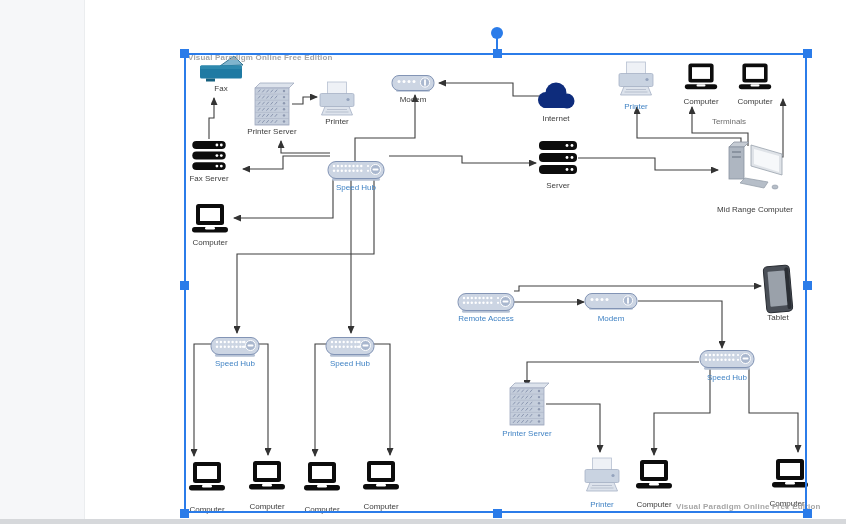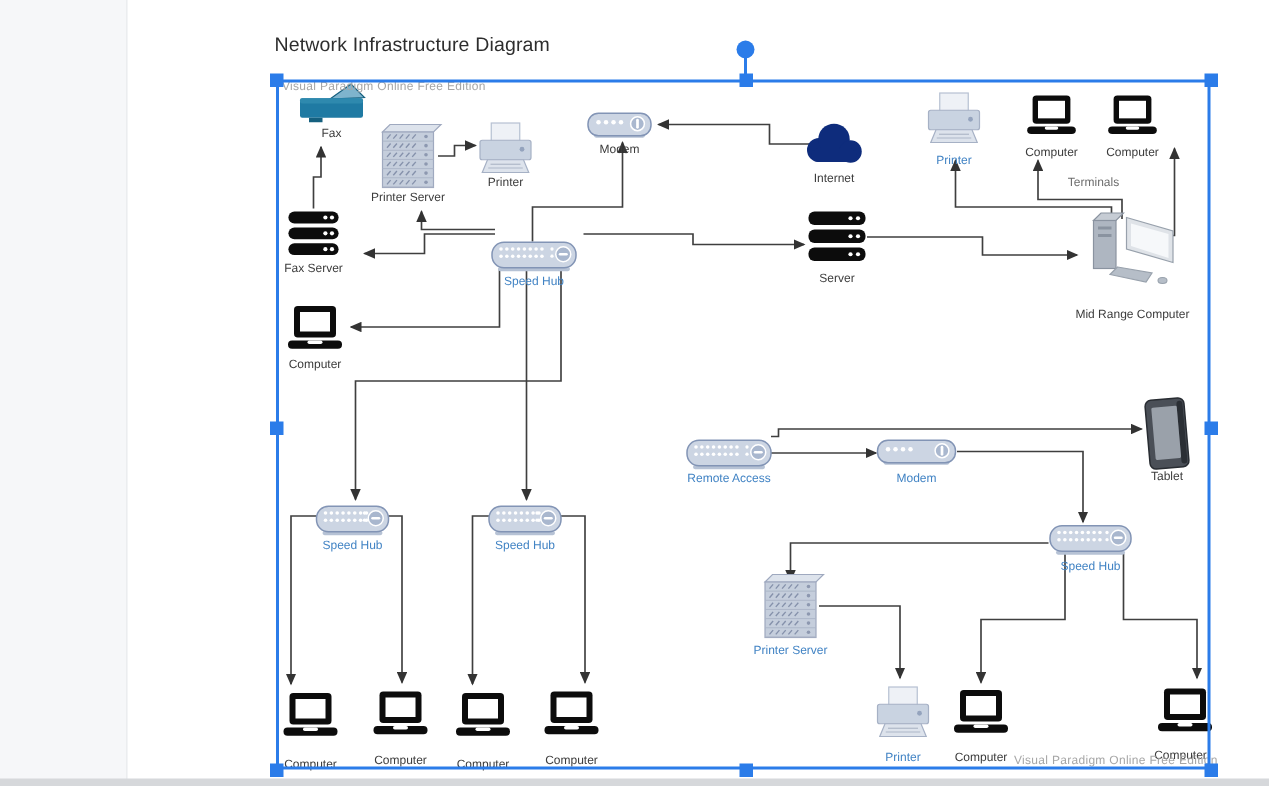--- a/index.html
+++ b/index.html
@@ -2,37 +2,36 @@
 <html><head>
 <meta charset="utf-8">
 <style>
   html,body{margin:0;padding:0;background:#fff;}
   .stage{position:relative;width:846px;height:524px;background:#ffffff;overflow:hidden;
          font-family:"Liberation Sans",sans-serif;}
   .sidebar{position:absolute;left:0;top:0;width:85px;height:524px;background:#f6f7f9;
            border-right:1px solid #ebedef;box-sizing:border-box;}
   .title{position:absolute;left:183px;top:22px;font-size:13px;color:#2d2d2d;letter-spacing:.1px;}
   #dsvg{position:absolute;left:0;top:0;}
-  .wm{position:absolute;font-size:8px;color:#a6a6a6;letter-spacing:.2px;white-space:nowrap;}
+  .wm{position:absolute;font-size:8px;color:#a6a6a6;letter-spacing:.2px;white-space:nowrap;font-weight:bold;}
   .wm-top{left:188px;top:53px;}
   .wm-bottom{left:676px;top:502px;}
   .sel-rect{position:absolute;left:184px;top:53px;width:623px;height:460px;
             border:2px solid #2b7ce9;box-sizing:border-box;}
   .handle{position:absolute;width:9px;height:9px;background:#2b7ce9;}
   .rot-stem{position:absolute;left:496px;top:37px;width:2px;height:16px;background:#2b7ce9;}
   .rot-handle{position:absolute;left:491px;top:27px;width:12px;height:12px;border-radius:50%;background:#2b7ce9;}
   .bottom-strip{position:absolute;left:0;top:519px;width:846px;height:5px;background:#d6d8db;}
 </style>
 </head>
 <body>
 
 <div class="stage">
   <div class="sidebar"></div>
 
-  <div class="title">Network Infrastructure Diagram</div>
 
   <svg id="dsvg" width="846" height="524" viewBox="0 0 846 524">
     <defs>
       <marker id="ah" markerWidth="8" markerHeight="7" refX="7" refY="3.5" orient="auto" markerUnits="userSpaceOnUse">
         <path d="M0,0 L8,3.5 L0,7 z" fill="#333333"></path>
       </marker>
     </defs>
   <path d="M540,96 L513,96 L513,83 L439,83" fill="none" stroke="#3f3f3f" stroke-width="1.1" marker-end="url(#ah)"></path>
       <path d="M355,161 L355,138 L415,138 L415,95" fill="none" stroke="#3f3f3f" stroke-width="1.1" marker-end="url(#ah)"></path>
       <path d="M389,156 L462,156 L462,163 L536,163" fill="none" stroke="#3f3f3f" stroke-width="1.1" marker-end="url(#ah)"></path>

